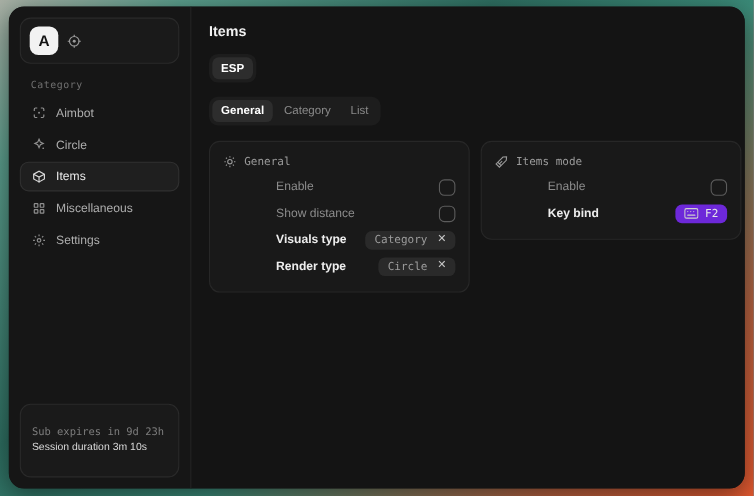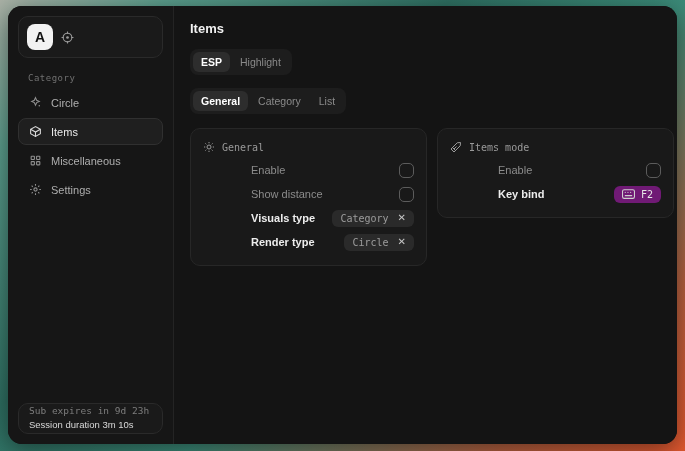--- a/index.html
+++ b/index.html
@@ -40,21 +40,21 @@
     display:flex; align-items:center; gap:9px; height:27px;
     padding:0 10px; border-radius:8px; border:1px solid transparent;
     color:#aeaeae; font-size:11px; cursor:default;
   }
   .nav-item .ic { color:#8f8f8f; display:flex; }
   .nav-item.selected { background:#1f1f1f; border-color:#303030; color:#eaeaea; }
   .nav-item.selected .ic { color:#d8d8d8; }
   .side-footer {
     position:absolute; left:10px; right:10px; bottom:10px;
     border:1px solid #2a2a2a; background:#1a1a1a; border-radius:10px;
-    padding:0 10px; line-height:1.55;
+    padding:18px 10px; line-height:1.55;
   }
   .foot-dim { color:#7d7d7d; font-size:9.5px; font-family:"DejaVu Sans Mono", monospace; }
   .foot-bright { color:#d9d9d9; font-size:9.5px; }
   
   .main { flex:1; padding:15px 16px; background:#141414; }
   .page-title { color:#f1f1f1; font-size:13px; font-weight:bold; }
   .tab-group {
     display:inline-flex; background:#1d1d1d; border-radius:8px;
     padding:3px; gap:2px; margin-top:13px;
   }
@@ -87,21 +87,21 @@
     border-radius:5px; background:transparent; cursor:default;
   }
   .tag {
     display:inline-flex; align-items:center; gap:9px;
     background:#2a2a2a; border-radius:6px; padding:3px 8px;
   }
   .tag .tag-text { color:#9c9c9c; font-size:10px; font-family:"DejaVu Sans Mono", monospace; }
   .tag .tag-x { color:#c6c6c6; font-size:10px; line-height:1; cursor:default; }
   .keybind {
     display:inline-flex; align-items:center; gap:6px;
-    background:#701a75; border-radius:6px; padding:3px 8px;justify-content:center;
+    background:#6d28d9; border-radius:6px; padding:3px 8px;justify-content:center;
   }
   .keybind .ic { display:flex; color:#cfcfcf; }
   .keybind .key-text { color:#e6e6e6; font-size:10px; font-family:"DejaVu Sans Mono", monospace; }
   svg { display:block; }
 </style>
 </head>
 <body>
 
 <div class="window">
 
@@ -115,20 +115,29 @@
             <circle cx="12" cy="12" r="2.5" fill="currentColor" stroke="none"></circle>
           <path d="M12 1v4M12 19v4M1 12h4M19 12h4"></path>
         </svg>
       </span>
     </div>
 
     <div class="cat-label">Category</div>
 
     <div class="nav">
 
+      <div class="nav-item">
+        <span class="ic">
+          <svg width="13" height="13" viewBox="0 0 24 24" fill="none" stroke="currentColor" stroke-width="2">
+            <path d="M4 9V6a2 2 0 0 1 2-2h3M15 4h3a2 2 0 0 1 2 2v3M20 15v3a2 2 0 0 1-2 2h-3M9 20H6a2 2 0 0 1-2-2v-3"></path>
+            <circle cx="12" cy="12" r="1.6" fill="currentColor" stroke="none"></circle>
+          </svg>
+        </span>
+        <span>Aimbot</span>
+      </div>
 
       <div class="nav-item">
         <span class="ic">
           <svg width="13" height="13" viewBox="0 0 24 24" fill="none" stroke="currentColor" stroke-width="2">
             <path d="M12 3l2.2 4.8L19 10l-4.8 2.2L12 17l-2.2-4.8L5 10l4.8-2.2z"></path>
             <circle cx="19" cy="18" r="1.4" fill="currentColor" stroke="none"></circle>
           </svg>
         </span>
         <span>Circle</span>
       </div>
@@ -174,21 +183,20 @@
 
   </div>
 
   <div class="main">
 
     <div class="page-title">Items</div>
 
     <div class="tab-row">
       <div class="tab-group">
         <div class="tab selected">ESP</div>
-        <div class="tab">Highlight</div>
       </div>
     </div>
 
     <div class="tab-row">
       <div class="tab-group">
         <div class="tab selected">General</div>
         <div class="tab">Category</div>
         <div class="tab">List</div>
       </div>
     </div>

